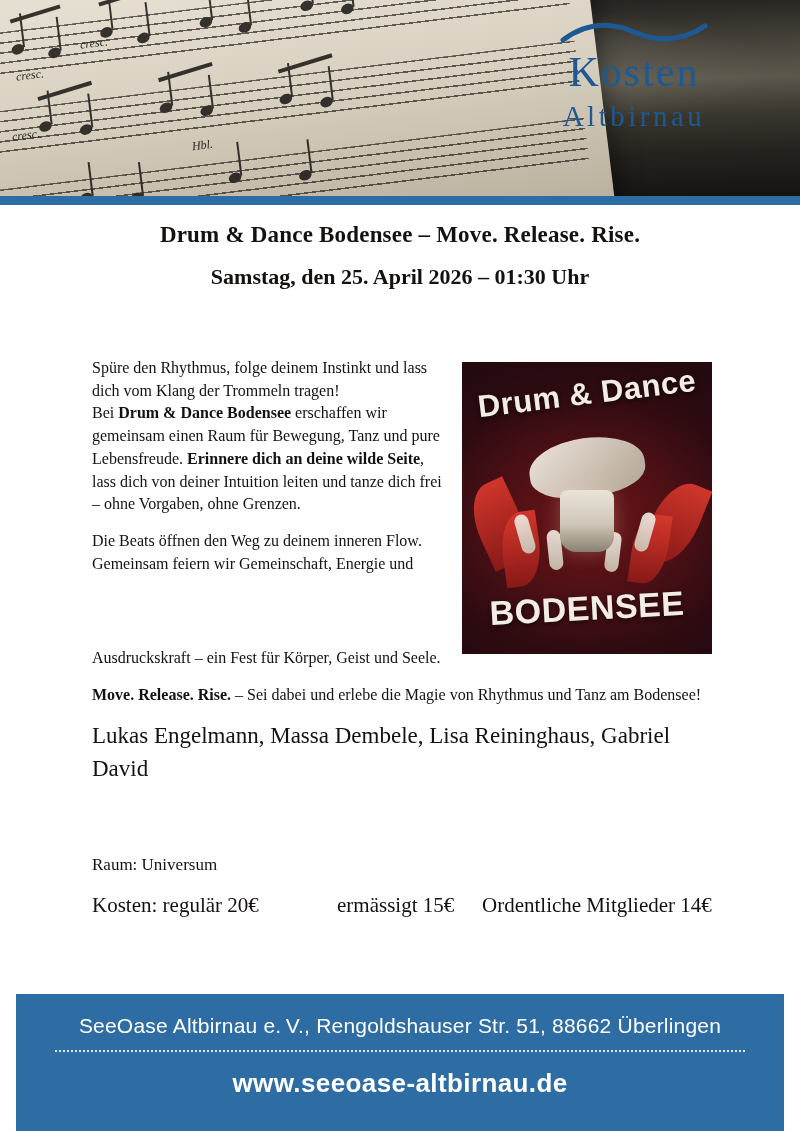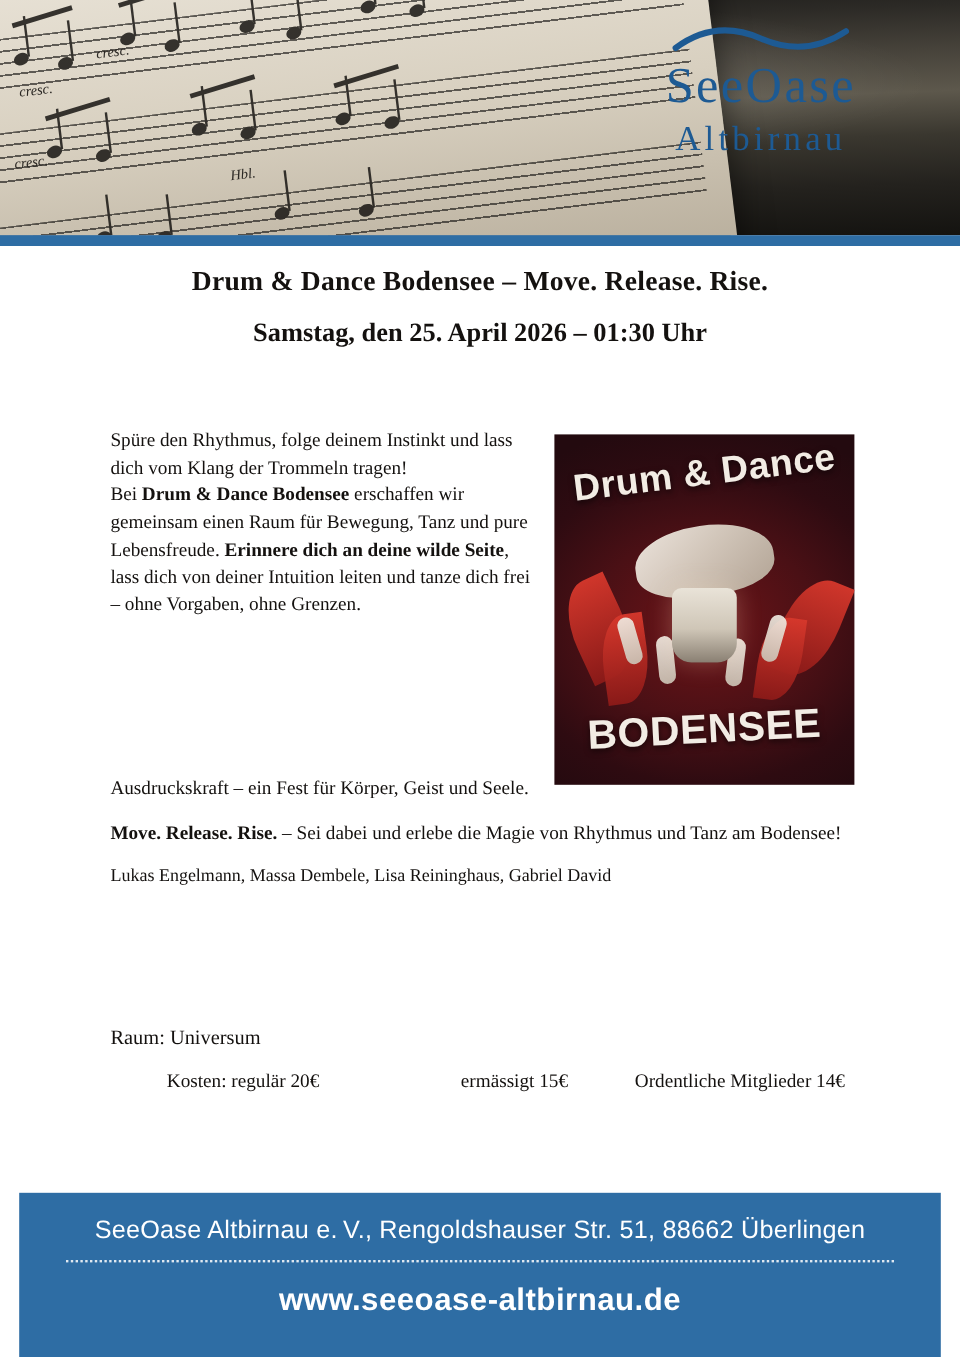--- a/index.html
+++ b/index.html
@@ -250,39 +250,38 @@
   p {
     margin: 0 0 14px 0;
     font-size: 16px;
     line-height: 1.42;
   }
   .wide p { width: 620px; }
   .narrow p { width: 350px; }
   b { font-weight: bold; }
 
   .names {
-    font-size: 15px;
+    font-size: 23px;
     margin-top: 2px;
   }
   .infoblock {
     position: absolute;
     top: 855px;
     left: 92px;
     width: 640px;
   }
   .info-line {
     font-size: 17px;
     margin-bottom: 18px;
     font-family: Liberation Serif, serif;
   }
   .costs {
     position: relative;
     height: 22px;
-    font-size: 16px;
-    margin-left: 47px;
+    font-size: 21px;
   }
   .costs span.c1 { position: absolute; left: 0; }
   .costs span.c2 { position: absolute; left: 245px; }
   .costs span.c3 { position: absolute; left: 390px; }
 
   
   .footer {
     position: absolute;
     left: 16px;
     bottom: 0;
@@ -390,21 +389,21 @@
     <div class="dyn" style="left:16px; top:68px;">cresc.</div>
     <div class="dyn" style="left:80px; top:36px;">cresc.</div>
     <div class="dyn" style="left:192px; top:138px;">Hbl.</div>
     <div class="dyn" style="left:12px; top:128px;">cresc.</div>
   </div>
 
   <div class="logo-block">
     <svg class="logo-wave" width="150" height="26" viewBox="0 0 150 26">
       <path d="M4 20 C 28 2, 52 2, 75 12 C 98 22, 122 22, 146 6" fill="none" stroke="#1d5a93" stroke-width="5" stroke-linecap="round"></path>
     </svg>
-    <div class="logo-see">SeeOase</div>
+    <div class="logo-see">Kosten</div>
     <div class="logo-alt">Altbirnau</div>
   </div>
 </div>
 <div class="header-rule"></div>
 
 <div class="titles">
   <div class="title-main">Drum &amp; Dance Bodensee – Move. Release. Rise.</div>
   <div class="title-sub">Samstag, den 25. April 2026 – 01:30 Uhr</div>
 </div>
 
@@ -425,20 +424,21 @@
       <div class="pw-top">Drum &amp; Dance</div>
       <div class="pw-bot">BODENSEE</div>
     </div>
 
     <div class="textcol narrow">
       <p>
         <span>Spüre den Rhythmus, folge deinem Instinkt und lass dich vom Klang der Trommeln tragen!</span><br>
         <span>Bei </span><b>Drum &amp; Dance Bodensee</b><span> erschaffen wir gemeinsam einen Raum für Bewegung, Tanz und pure Lebensfreude.</span>
         <b>Erinnere dich an deine wilde Seite</b><span>, lass dich von deiner Intuition leiten und tanze dich frei – ohne Vorgaben, ohne Grenzen.</span>
       </p>
+      <p>Die Beats öffnen den Weg zu deinem inneren Flow. Gemeinsam feiern wir Gemeinschaft, Energie und</p>
     </div>
   </div>
 
   <div class="wide">
     <p style="margin-top:-10px;">Ausdruckskraft – ein Fest für Körper, Geist und Seele.</p>
     <p>
       <b>Move. Release. Rise.</b><span> – Sei dabei und erlebe die Magie von Rhythmus und Tanz am Bodensee!</span>
     </p>
     <p class="names">Lukas Engelmann, Massa Dembele, Lisa Reininghaus, Gabriel David</p>
   </div>

